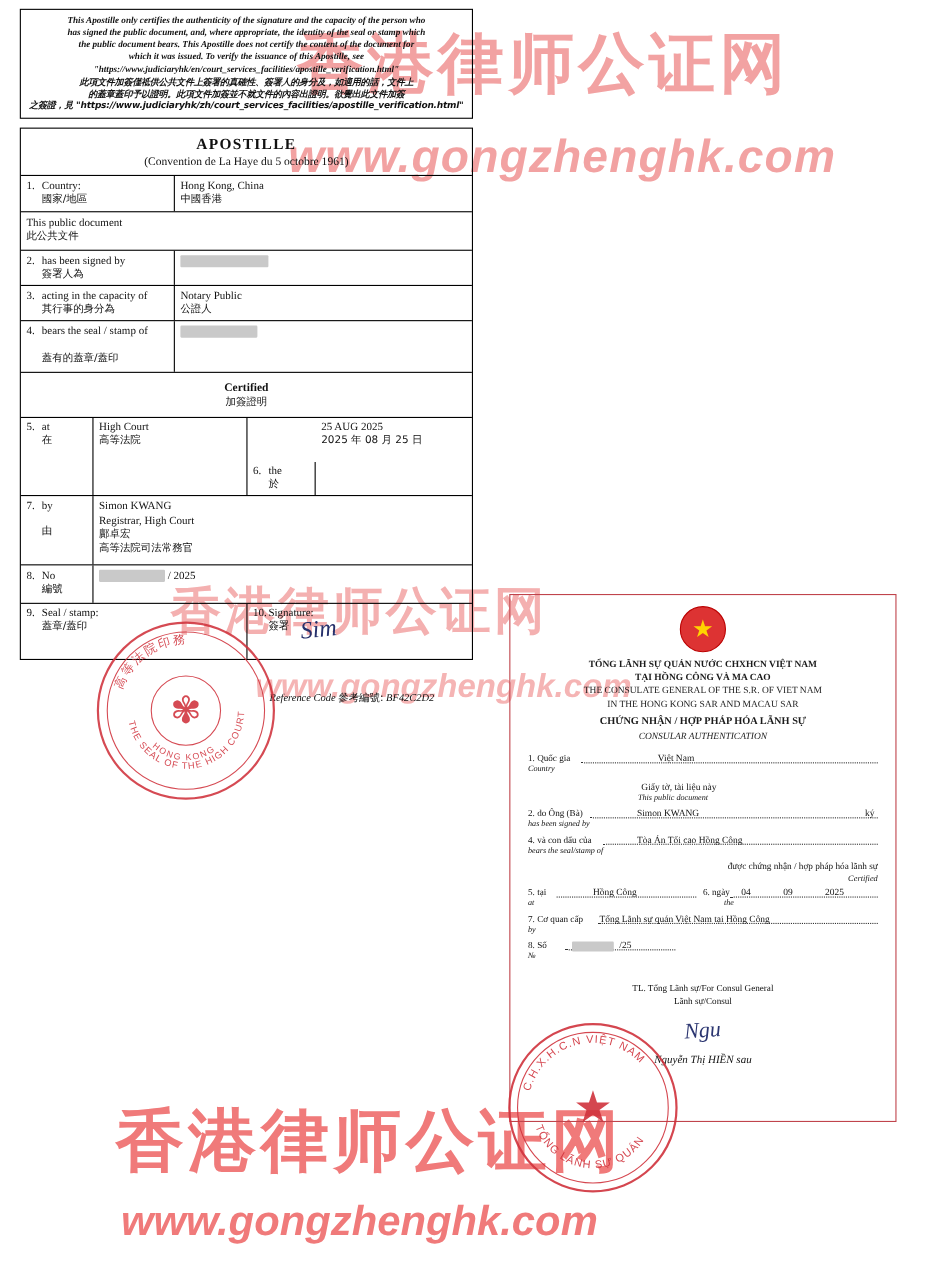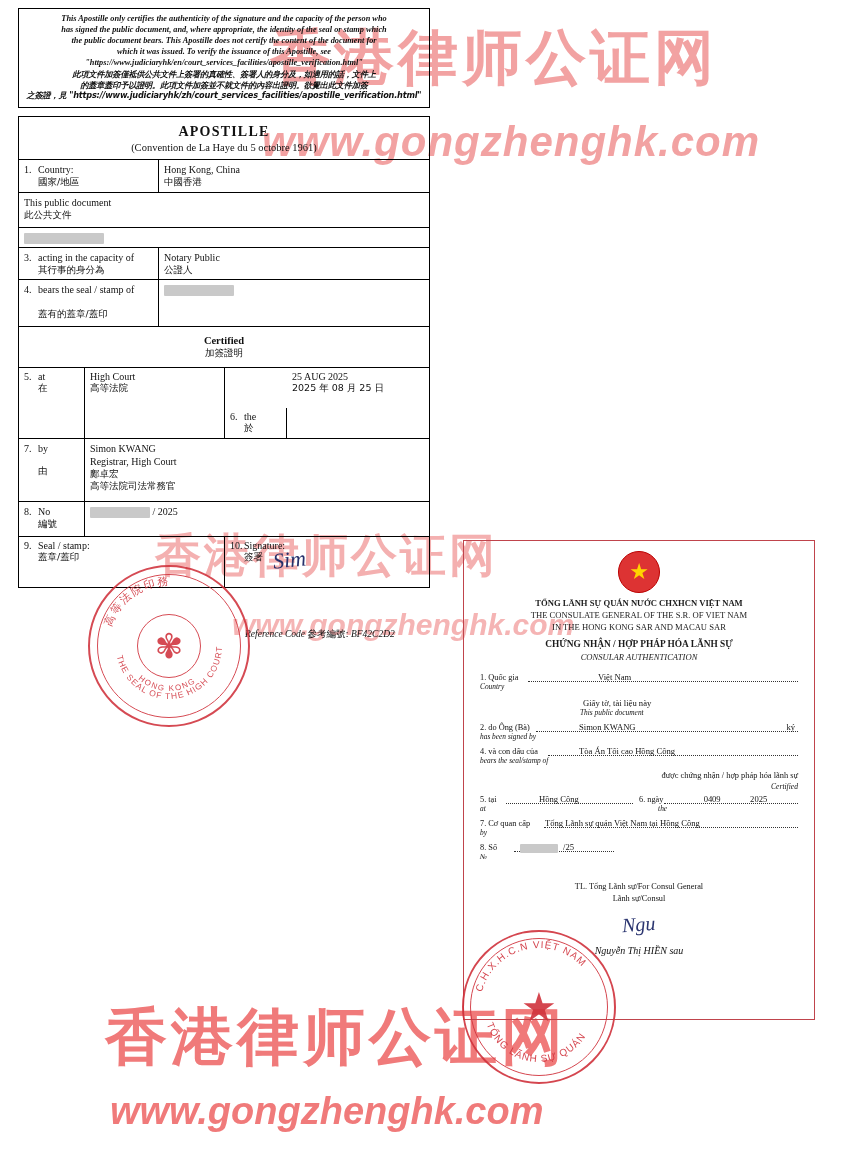--- a/index.html
+++ b/index.html
@@ -307,20 +307,24 @@
     </div>
 
     <div class="row row-pubdoc">
       <div class="cell" style="width:100%">
         <div>This public document</div>
         <div class="cn">此公共文件</div>
       </div>
     </div>
 
     <div class="row">
+      <div class="cell c-label">
+        <span class="num">2.</span><span>has been signed by</span>
+        <div class="cn indent">簽署人為</div>
+      </div>
       <div class="cell c-val">
         <span class="redact r80"></span>
       </div>
     </div>
 
     <div class="row">
       <div class="cell c-label">
         <span class="num">3.</span><span>acting in the capacity of</span>
         <div class="cn indent">其行事的身分為</div>
       </div>
@@ -427,20 +431,21 @@
     </text>
   </svg>
   <div class="bauhinia">✾</div>
 </div>
 
 <div class="vn">
   <div class="vn-emblem">★</div>
 
   <div class="vn-head">
     <div class="b">TỔNG LÃNH SỰ QUÁN NƯỚC CHXHCN VIỆT NAM</div>
+    <div class="b">TẠI HỒNG CÔNG VÀ MA CAO</div>
     <div>THE CONSULATE GENERAL OF THE S.R. OF VIET NAM</div>
     <div>IN THE HONG KONG SAR AND MACAU SAR</div>
     <div class="big" style="margin-top:4px">CHỨNG NHẬN / HỢP PHÁP HÓA LÃNH SỰ</div>
     <div class="it">CONSULAR AUTHENTICATION</div>
   </div>
 
   <div class="vn-body">
 
     <div class="vn-line">
       <span class="vn-lab"><span>1.</span> <span>Quốc gia</span></span>
@@ -476,21 +481,21 @@
     </div>
 
     <div class="vn-line">
       <span class="vn-lab"><span>5.</span> <span>tại</span></span>
       <span class="vn-dots" style="left:26px;right:52%;"></span>
       <span class="vn-val" style="left:56px;">Hồng Công</span>
       <span class="vn-sub">at</span>
 
       <span class="vn-lab" style="left:50%;"><span>6.</span> <span>ngày</span></span>
       <span class="vn-dots" style="left:58%;"></span>
-      <span class="vn-val" style="left:60%;margin-left:30px;">04</span>
+      <span class="vn-val" style="left:60%;">04</span>
       <span class="vn-val" style="left:72%;">09</span>
       <span class="vn-val" style="left:84%;">2025</span>
       <span class="vn-sub" style="left:56%;">the</span>
     </div>
 
     <div class="vn-line">
       <span class="vn-lab"><span>7.</span> <span>Cơ quan cấp</span></span>
       <span class="vn-dots" style="left:64px;"></span>
       <span class="vn-val" style="left:62px;">Tổng Lãnh sự quán Việt Nam tại Hồng Công</span>
       <span class="vn-sub">by</span>

